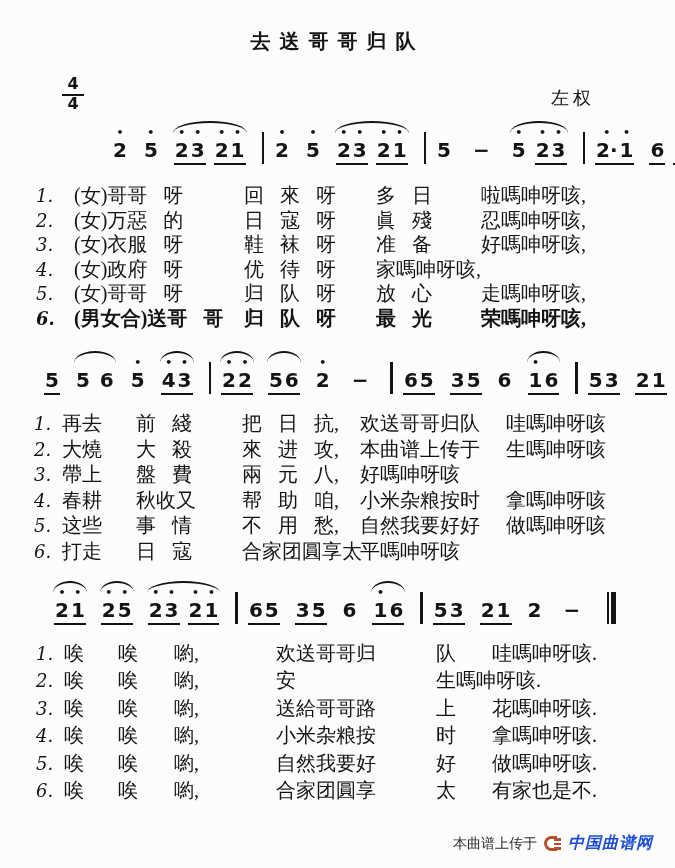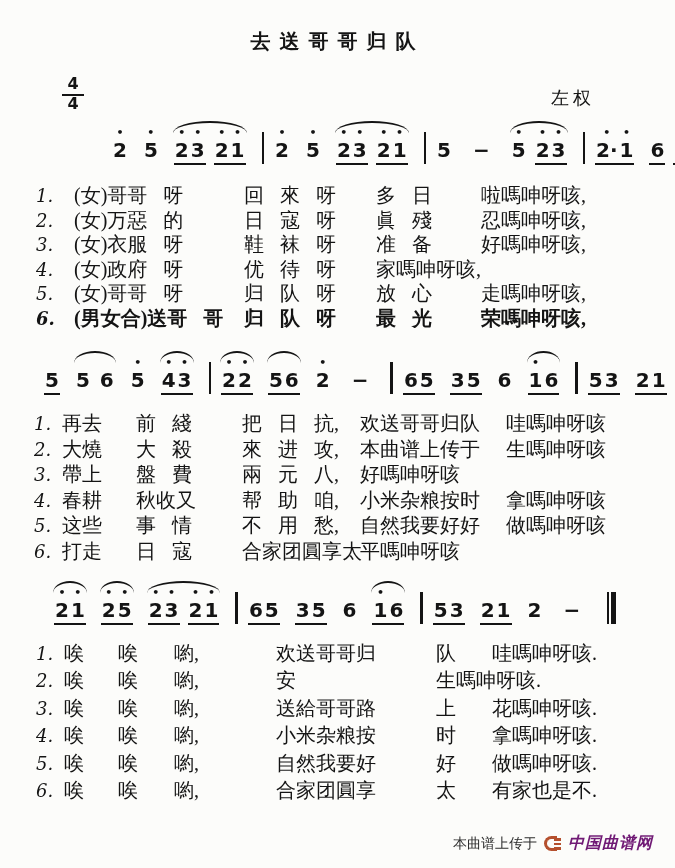--- a/index.html
+++ b/index.html
@@ -224,16 +224,16 @@
     </div>
 
   <div id="footer">
     <span>本曲谱上传于</span>
     <span id="siteLogoIcon">
       <span class="c"></span>
       <span class="l l1"></span>
       <span class="l l2"></span>
       <span class="l l3"></span>
     </span>
-    <span id="siteName" style="color: #701a75;">中国曲谱网</span>
+    <span id="siteName" style="color: #1d4ed8;">中国曲谱网</span>
   </div>
 
 </div>
 
 </body></html>

